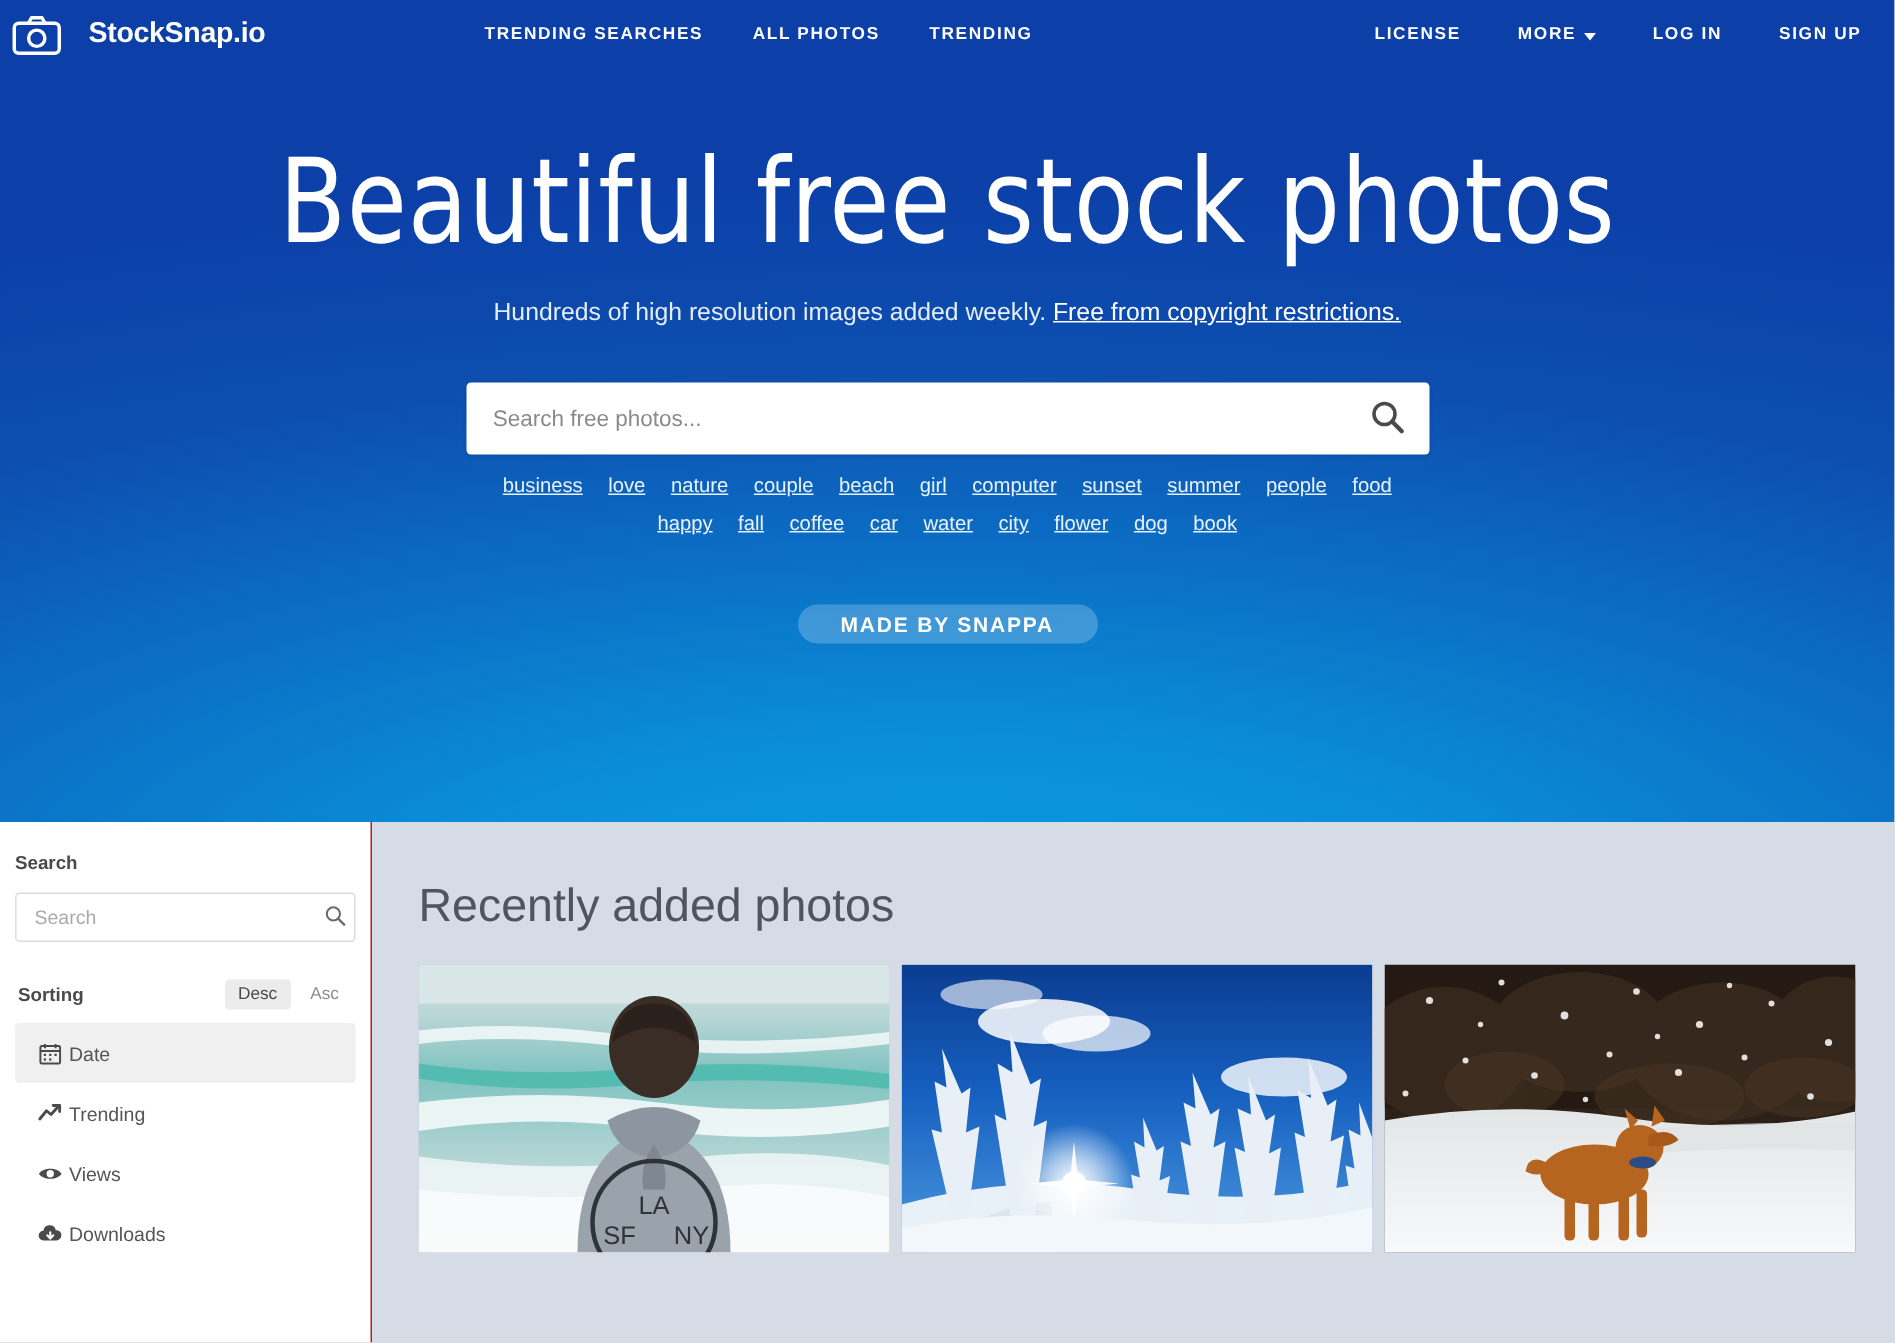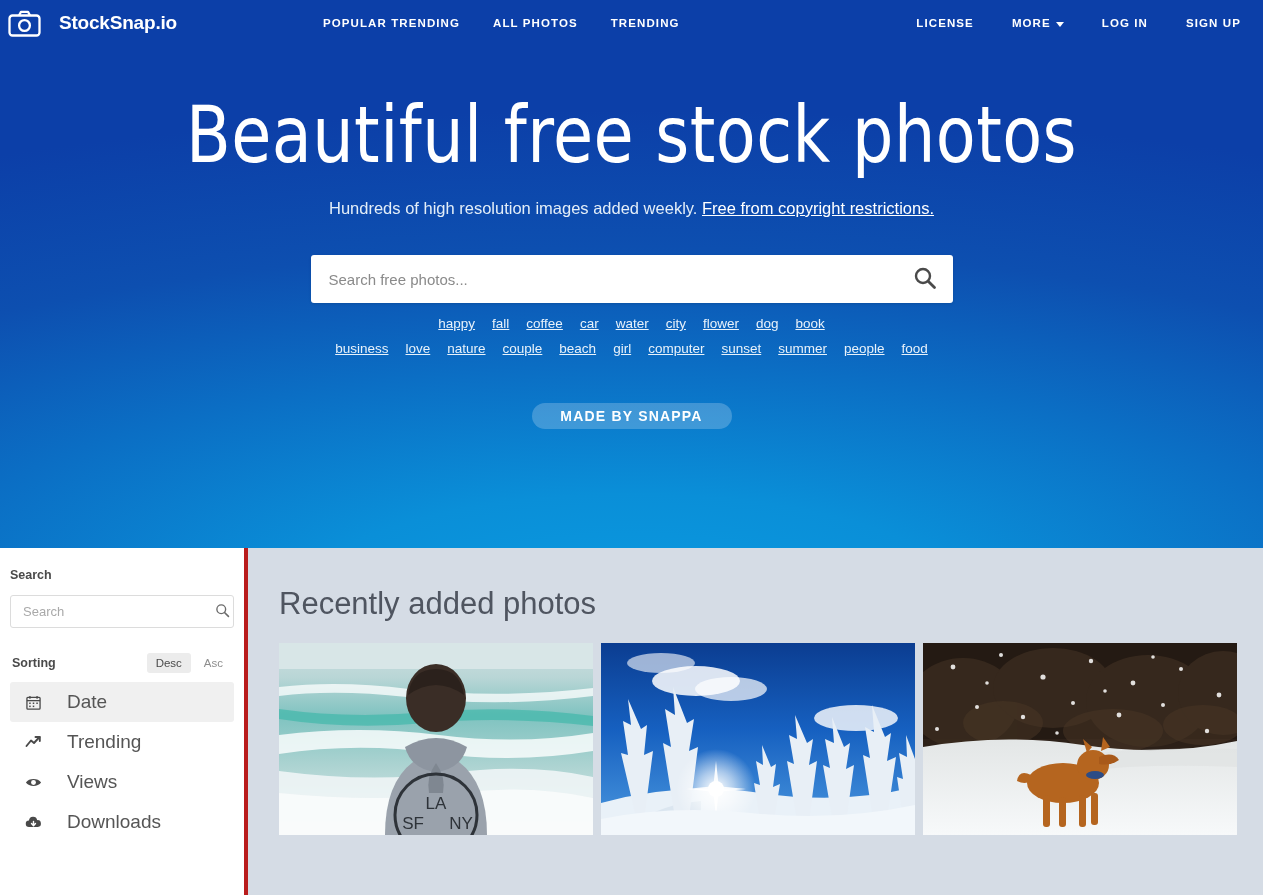--- a/index.html
+++ b/index.html
@@ -98,21 +98,21 @@
     cursor: pointer; border: none;
     font-family: "Liberation Sans", sans-serif;
   }
 
   
   .lower { display: flex; width: 1263px; height: 347px; background: #d5dce5; }
 
   
   .sidebar {
     width: 248px; height: 347px; background: #ffffff;
-    border-right: 4px solid #b91c1c; padding: 20px 10px 0 10px;
+    border-right: 1px solid #b91c1c; padding: 20px 10px 0 10px;
     flex-shrink: 0;
   }
   .side-head {
     font-size: 12.5px; font-weight: bold; color: #4a4a4a; padding-left: 0px;
   }
   .side-search {
     margin-top: 13px; height: 33px; border: 1px solid #dcdcdc;
     border-radius: 3px; display: flex; align-items: center; background: #fff;
   }
   .side-search input {
@@ -132,23 +132,23 @@
   .sorting-label { font-size: 12.5px; font-weight: bold; color: #4a4a4a; }
   .sort-toggles { margin-left: auto; display: flex; align-items: center; gap: 4px; }
   .sort-opt {
     font-size: 11.5px; color: #8d8d8d; padding: 4px 9px;
     border-radius: 3px; cursor: pointer;
   }
   .sort-opt.active { background: #ececec; color: #4a4a4a; }
 
   .side-list { margin-top: 9px; }
   .side-item {
-    display: flex; align-items: center; gap: 25px;
+    display: flex; align-items: center; gap: 4px;
     height: 40px; padding: 0 14px; border-radius: 3px;
-    cursor: pointer; color: #555; font-size: 19px;
+    cursor: pointer; color: #555; font-size: 13px;
   }
   .side-item.active { background: #f0f0f0; }
   .side-item .ic {
     width: 18px; display: flex; align-items: center; justify-content: center;
     color: #4a4a4a;
   }
 
   
   .main {
     flex: 1; position: relative; padding: 0 16px 0 31px; overflow: hidden;
@@ -180,21 +180,21 @@
         <svg class="cam-icon" viewBox="0 0 33 27" fill="none">
           <rect x="1.5" y="5.5" width="30" height="20" rx="3" stroke="#fff" stroke-width="2.3"></rect>
           <path d="M11 5.5 L13 1.8 L20 1.8 L22 5.5" stroke="#fff" stroke-width="2.3" fill="none" stroke-linejoin="round"></path>
           <circle cx="16.5" cy="15.5" r="5.4" stroke="#fff" stroke-width="2.3" fill="none"></circle>
         </svg>
       </span>
       <span class="brand-name">StockSnap.io</span>
     </div>
 
     <div class="nav-left">
-      <a class="nav-link">POPULAR TRENDING</a>
+      <a class="nav-link">TRENDING SEARCHES</a>
       <a class="nav-link">ALL PHOTOS</a>
       <a class="nav-link">TRENDING</a>
     </div>
 
     <div class="nav-right">
       <a class="nav-link">
           <span>LICENSE</span>
         </a>
       <a class="nav-link">
         <span>MORE</span>
@@ -224,42 +224,42 @@
             <circle cx="10" cy="10" r="7" stroke="#4a4a4a" stroke-width="2.4"></circle>
             <line x1="15.2" y1="15.2" x2="21.5" y2="21.5" stroke="#4a4a4a" stroke-width="2.8" stroke-linecap="round"></line>
           </svg>
         </span>
       </button>
     </div>
 
 
     <div class="tag-rows">
       <div class="tag-row">
-        <a class="tag">happy</a>
-        <a class="tag">fall</a>
-        <a class="tag">coffee</a>
-        <a class="tag">car</a>
-        <a class="tag">water</a>
-        <a class="tag">city</a>
-        <a class="tag">flower</a>
-        <a class="tag">dog</a>
-        <a class="tag">book</a>
-      </div>
-      <div class="tag-row">
         <a class="tag">business</a>
         <a class="tag">love</a>
         <a class="tag">nature</a>
         <a class="tag">couple</a>
         <a class="tag">beach</a>
         <a class="tag">girl</a>
         <a class="tag">computer</a>
         <a class="tag">sunset</a>
         <a class="tag">summer</a>
         <a class="tag">people</a>
         <a class="tag">food</a>
+      </div>
+      <div class="tag-row">
+        <a class="tag">happy</a>
+        <a class="tag">fall</a>
+        <a class="tag">coffee</a>
+        <a class="tag">car</a>
+        <a class="tag">water</a>
+        <a class="tag">city</a>
+        <a class="tag">flower</a>
+        <a class="tag">dog</a>
+        <a class="tag">book</a>
       </div>
     </div>
 
     <button class="snappa-btn">MADE BY SNAPPA</button>
   </div>
 </div>
 
 <div class="lower">
 
   <div class="sidebar">

